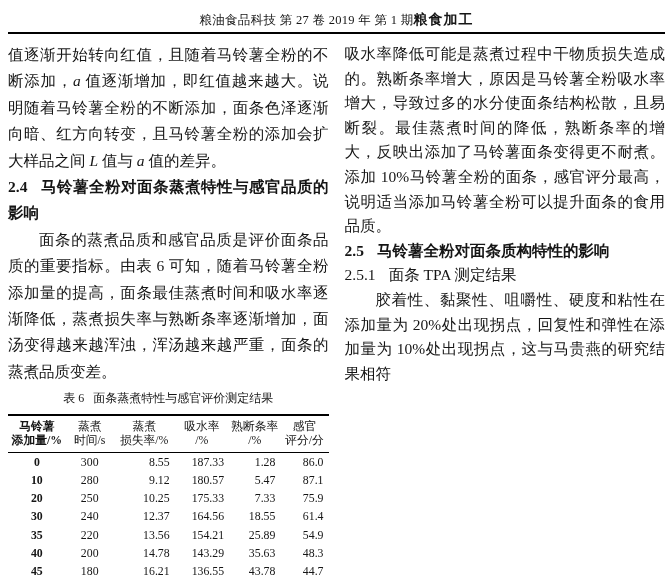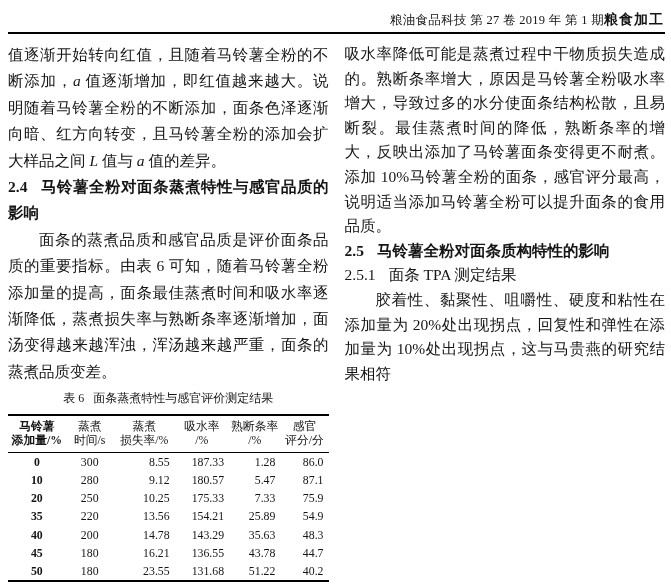--- a/index.html
+++ b/index.html
@@ -7,21 +7,21 @@
     width: 671px; height: 584px;
     background: #ffffff;
     color: #151515;
     font-family: "Liberation Serif", "DejaVu Serif", serif;
     overflow: hidden;
   }
   .page { box-sizing: border-box; width: 671px; height: 584px; padding: 0 6px 0 8px; }
 
   
   .running-head {
-    display: flex; justify-content: flex-end; align-items: flex-end;
+    display: flex; justify-content: center; align-items: flex-end;
     height: 29px; border-bottom: 2px solid #000; padding: 0 1px 3px 1px;
   }
   .journal-info { font-size: 12.5px; letter-spacing: 0.3px; }
   .section-label { font-size: 14px; font-weight: 700; letter-spacing: 1px; }
 
   
   .columns { display: flex; gap: 16px; margin-top: 8px; }
   .col { flex: 1; min-width: 0; }
 
   p { margin: 0; font-size: 15.5px; text-align: justify; }
@@ -105,20 +105,28 @@
               </tr>
               <tr>
                 <td>20</td>
                 <td>250</td>
                 <td>10.25</td>
                 <td>175.33</td>
                 <td>7.33</td>
                 <td>75.9</td>
               </tr>
               <tr>
+                <td>30</td>
+                <td>240</td>
+                <td>12.37</td>
+                <td>164.56</td>
+                <td>18.55</td>
+                <td>61.4</td>
+              </tr>
+              <tr>
                 <td>35</td>
                 <td>220</td>
                 <td>13.56</td>
                 <td>154.21</td>
                 <td>25.89</td>
                 <td>54.9</td>
               </tr>
               <tr>
                 <td>40</td>
                 <td>200</td>

